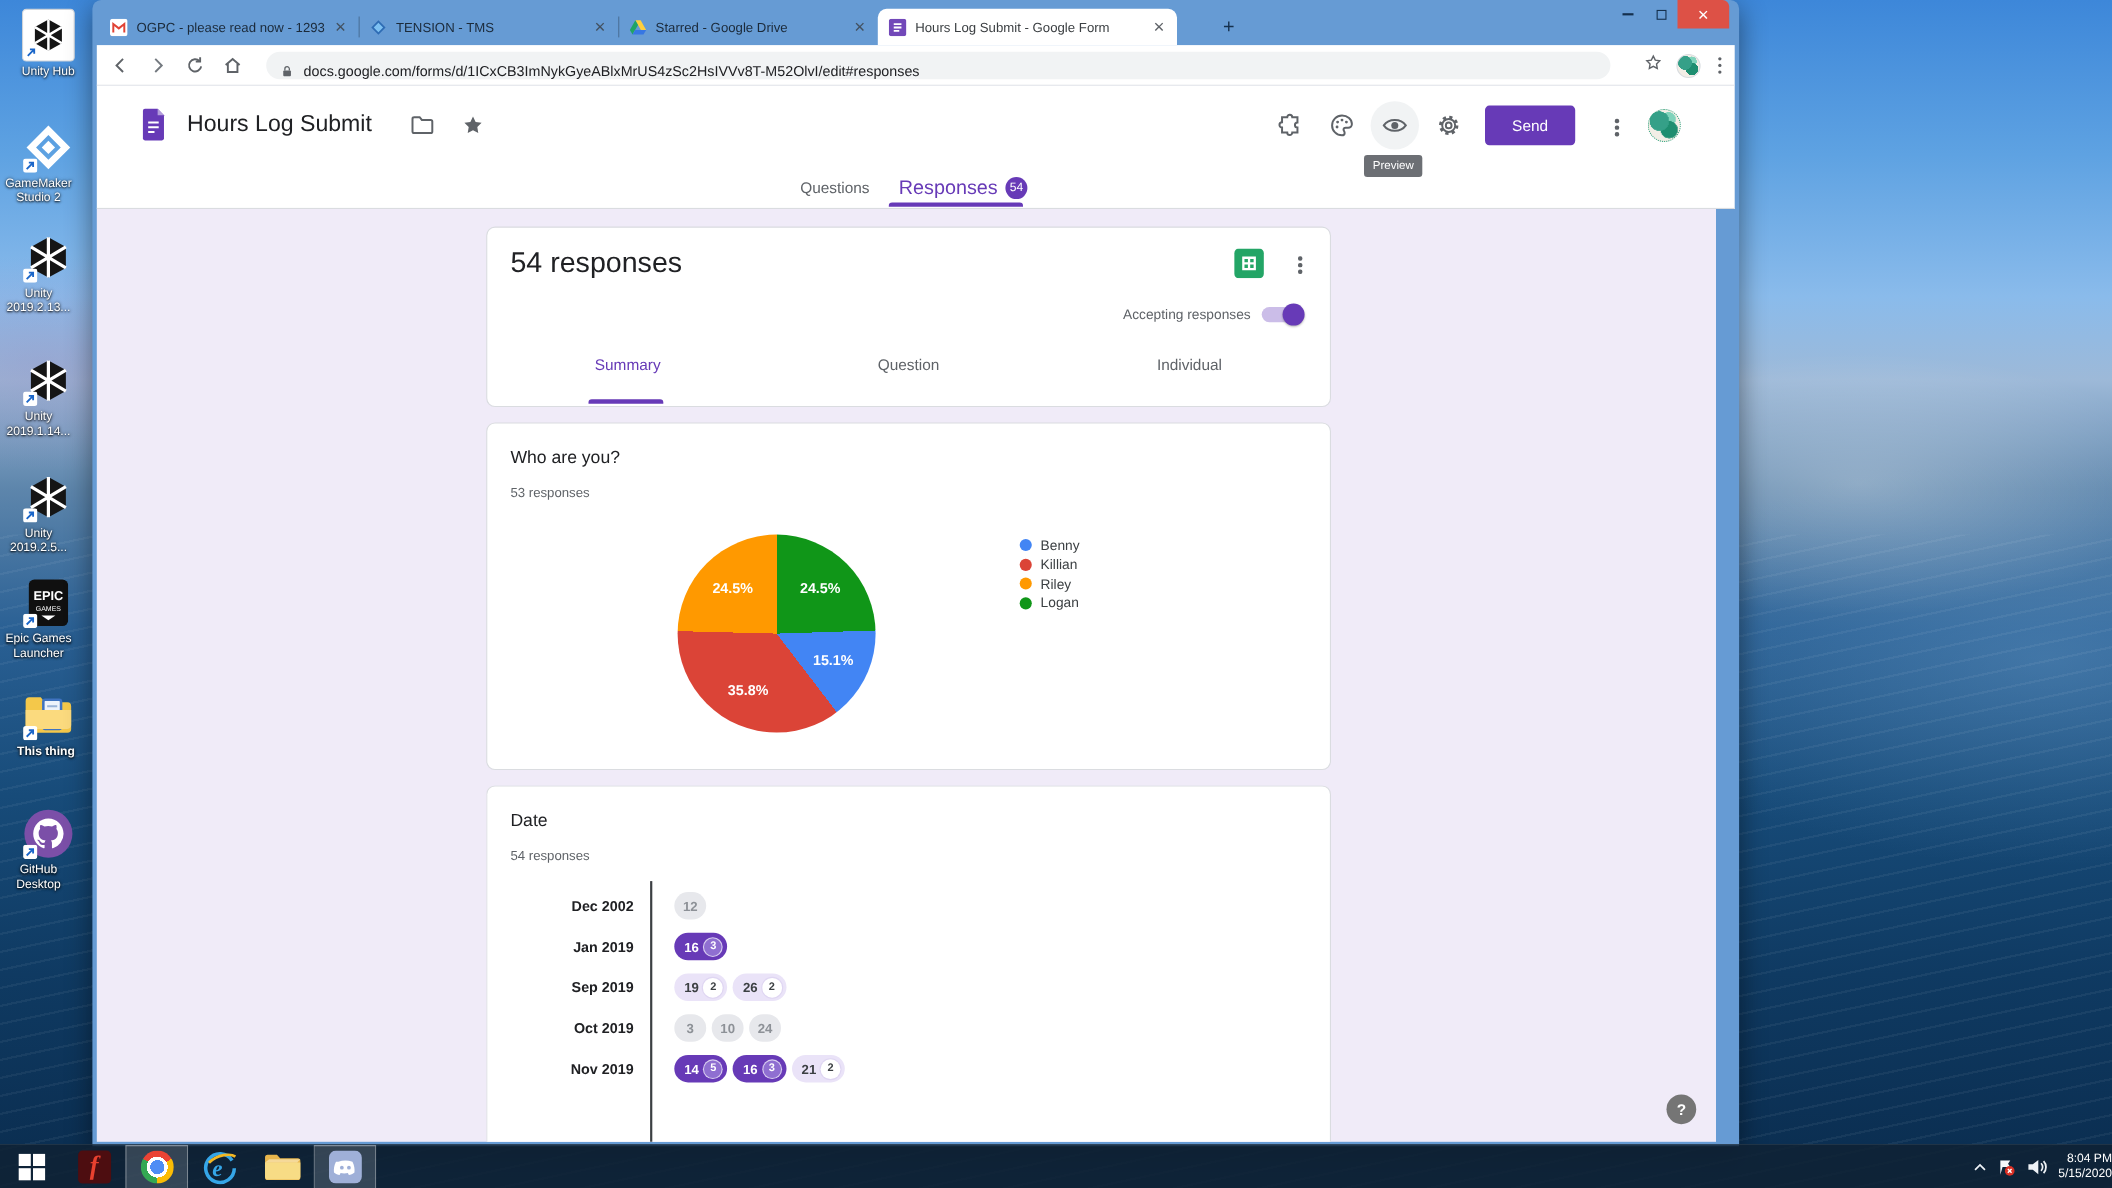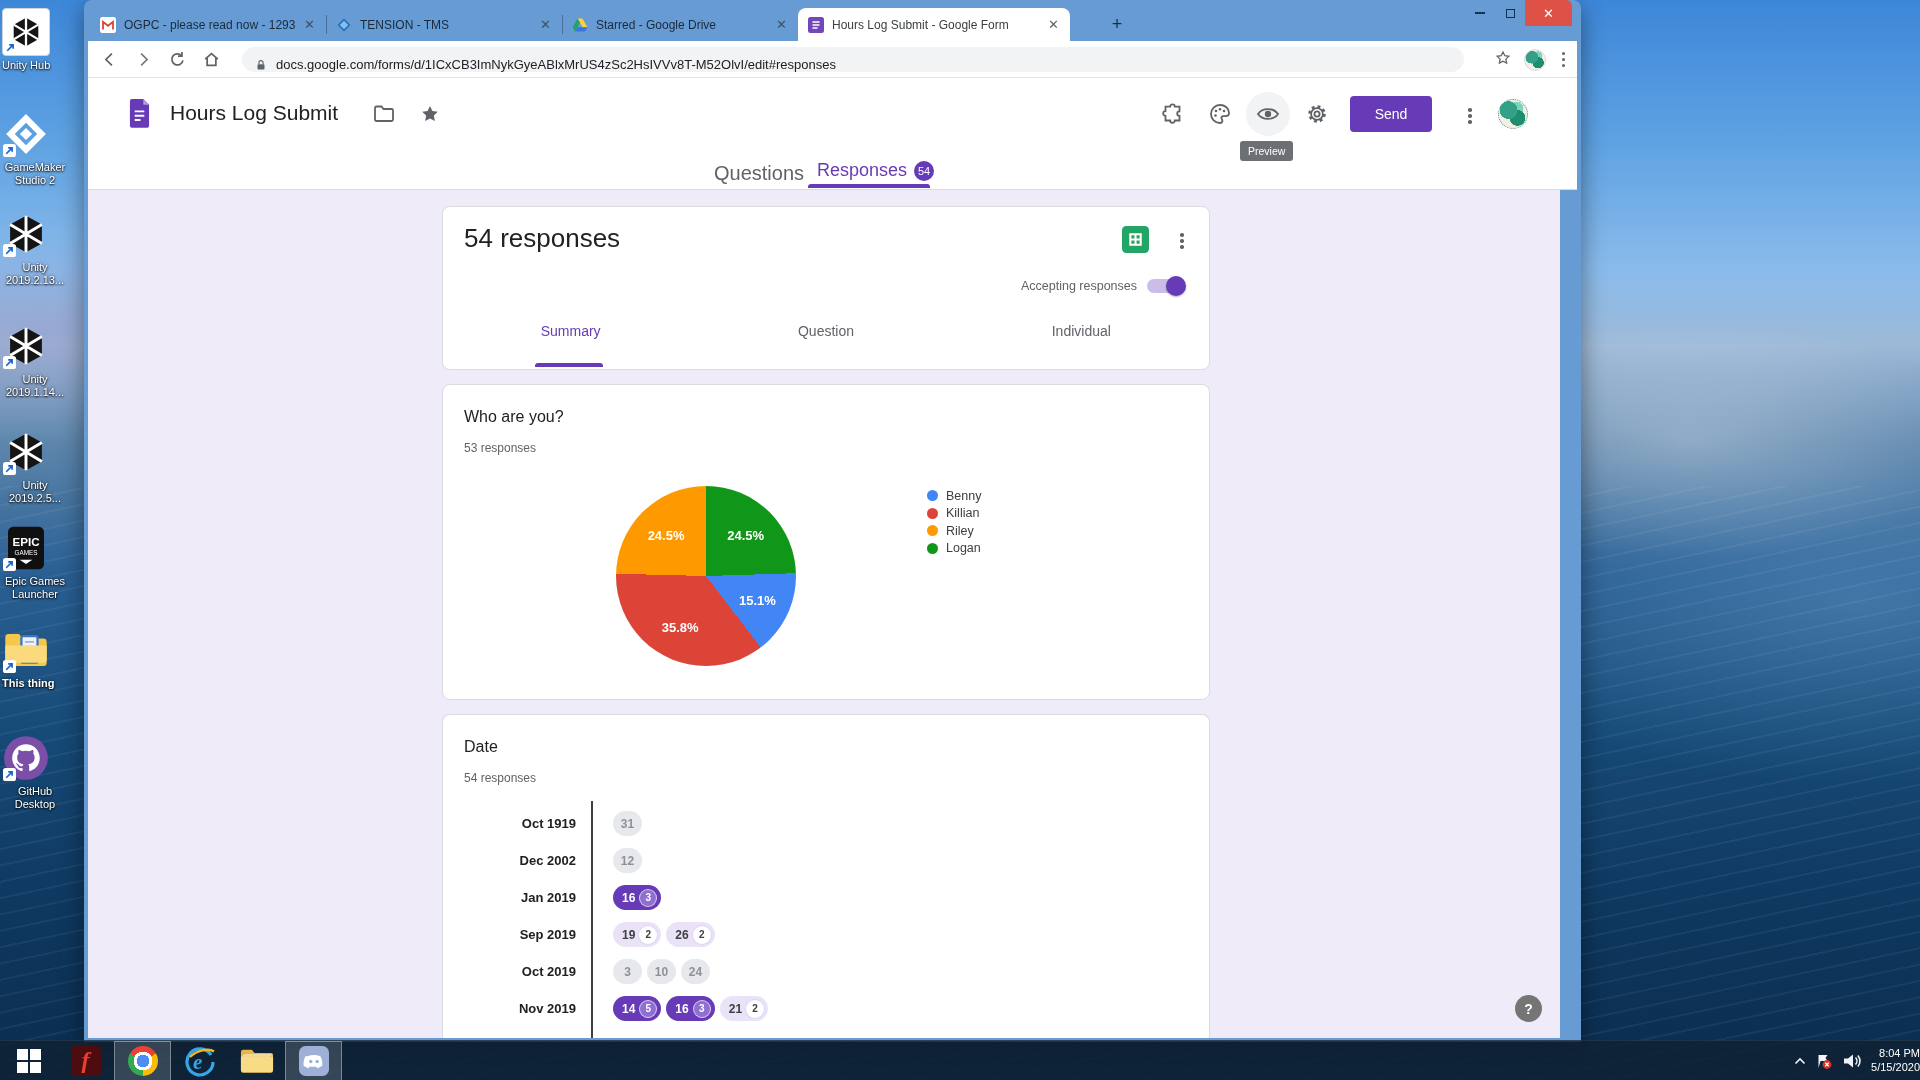--- a/index.html
+++ b/index.html
@@ -15,21 +15,21 @@
   .wallpaper{position:absolute;inset:0;
     background:
       radial-gradient(420px 170px at 1690px 440px, rgba(255,255,255,.30), transparent 70%),
       radial-gradient(560px 260px at 1860px 600px, rgba(110,160,205,.38), transparent 72%),
       radial-gradient(300px 140px at 40px 330px, rgba(150,135,190,.35), transparent 70%),
       linear-gradient(180deg,#3d87d9 0%,#5ea2e2 13%,#8abbeb 25%,#9db9d8 32%,#5e86ac 41%,#2a6094 53%,#174b79 67%,#0f3a62 82%,#0a2c4e 100%);}
   .wallpaper::after{content:"";position:absolute;inset:45% 0 0 0;
     background:repeating-linear-gradient(-12deg, rgba(255,255,255,.05) 0 2px, transparent 2px 16px);}
   
   #desktop-icons{position:absolute;left:0;top:6;width:70px;height:860px}
-  .dicon{position:absolute;left:2px;width:66px;display:flex;flex-direction:column;align-items:flex-start;cursor:default}
+  .dicon{position:absolute;left:2px;width:66px;display:flex;flex-direction:column;align-items:flex-end;cursor:default}
   .dglyph{position:relative;width:48px;height:48px;display:flex;align-items:center;justify-content:center}
   .dglyph svg{display:block}
   .dglyph.tile{background:#fff;border:1px solid #cfd4da;border-radius:4px}
   .sc{position:absolute;left:1px;bottom:1px;width:13px;height:13px}
   .dlabel{margin-top:3px;font-size:11px;line-height:1.2;color:#fff;text-align:center;max-width:66px;
     text-shadow:0 1px 2px rgba(0,0,0,.95),0 0 3px rgba(0,0,0,.7)}
   
   #chrome-window{position:absolute;left:84px;top:0;width:1497px;height:1042px;background:var(--titlebar);
     border-radius:8px 8px 0 0;box-shadow:0 8px 24px rgba(0,0,0,.45)}
   .titlebar{position:absolute;left:0;top:0;right:0;height:41px;border-radius:8px 8px 0 0}
@@ -75,21 +75,21 @@
   .eye-circle{position:absolute;left:1158px;top:14px;width:44px;height:44px;border-radius:50%;background:#f1f3f4;display:flex;align-items:center;justify-content:center;cursor:pointer}
   .eye-circle svg{width:24px;height:24px}
   .send-btn{position:absolute;left:1262px;top:18px;width:82px;height:36px;background:var(--accent);color:#fff;border:none;border-radius:4px;font-size:14px;font-family:inherit;cursor:pointer}
   .hdots{position:absolute;left:1376px;top:26px}
   .form-avatar{position:absolute;left:1410px;top:21px;width:30px;height:30px;border-radius:50%;background:
     radial-gradient(circle at 34% 36%, #35a088 0 34%, transparent 35%),
     radial-gradient(circle at 66% 64%, #1e8e70 0 30%, transparent 31%),
     radial-gradient(circle at 64% 30%, #7fd3bb 0 24%, transparent 25%),
     #f3eee6;border:1px dotted #2ba37e;cursor:pointer}
   .tooltip{position:absolute;left:1152px;top:63px;background:rgba(95,99,104,.92);color:#fff;font-size:10.5px;padding:4px 8px;border-radius:3px}
-  .qtab{position:absolute;top:84px;font-size:20px;color:#5f6368;cursor:pointer}
+  .qtab{position:absolute;top:84px;font-size:14px;color:#5f6368;cursor:pointer}
   .qtab.questions{left:626px;width:90px;text-align:center}
   .resp-group{position:absolute;left:729px;top:82px;display:flex;align-items:center;gap:7px;cursor:pointer}
   .resp-label{font-size:18px;color:var(--accent);font-weight:500}
   .resp-badge{width:20px;height:20px;border-radius:50%;background:var(--accent);color:#fff;font-size:11px;display:flex;align-items:center;justify-content:center}
   .resp-underline{position:absolute;left:720px;top:106px;width:122px;height:4px;background:var(--accent);border-radius:3px 3px 0 0}
   
   .content{position:absolute;left:4px;top:190px;width:1472px;height:848px;background:var(--content-bg);overflow:hidden}
   .card{position:absolute;width:768px;background:#fff;border:1px solid #dadce0;border-radius:8px}
   #card-summary{left:354px;top:16px;height:164px}
   #card-pie{left:354px;top:194px;height:316px}
@@ -481,28 +481,20 @@
             </div>
           </div>
       </div>
 
       <div class="card" id="card-date">
         <div class="q-title">Date</div>
         <div class="q-sub">54 responses</div>
         <div class="axis"></div>
         <div id="date-rows">
             <div class="drow">
-              <div class="dlab">Oct 1919</div>
-              <div class="dps">
-                <span class="pill tier-gray">
-                  <b>31</b>
-                </span>
-              </div>
-            </div>
-            <div class="drow">
               <div class="dlab">Dec 2002</div>
               <div class="dps">
                 <span class="pill tier-gray">
                   <b>12</b>
                 </span>
               </div>
             </div>
             <div class="drow">
               <div class="dlab">Jan 2019</div>
               <div class="dps">

